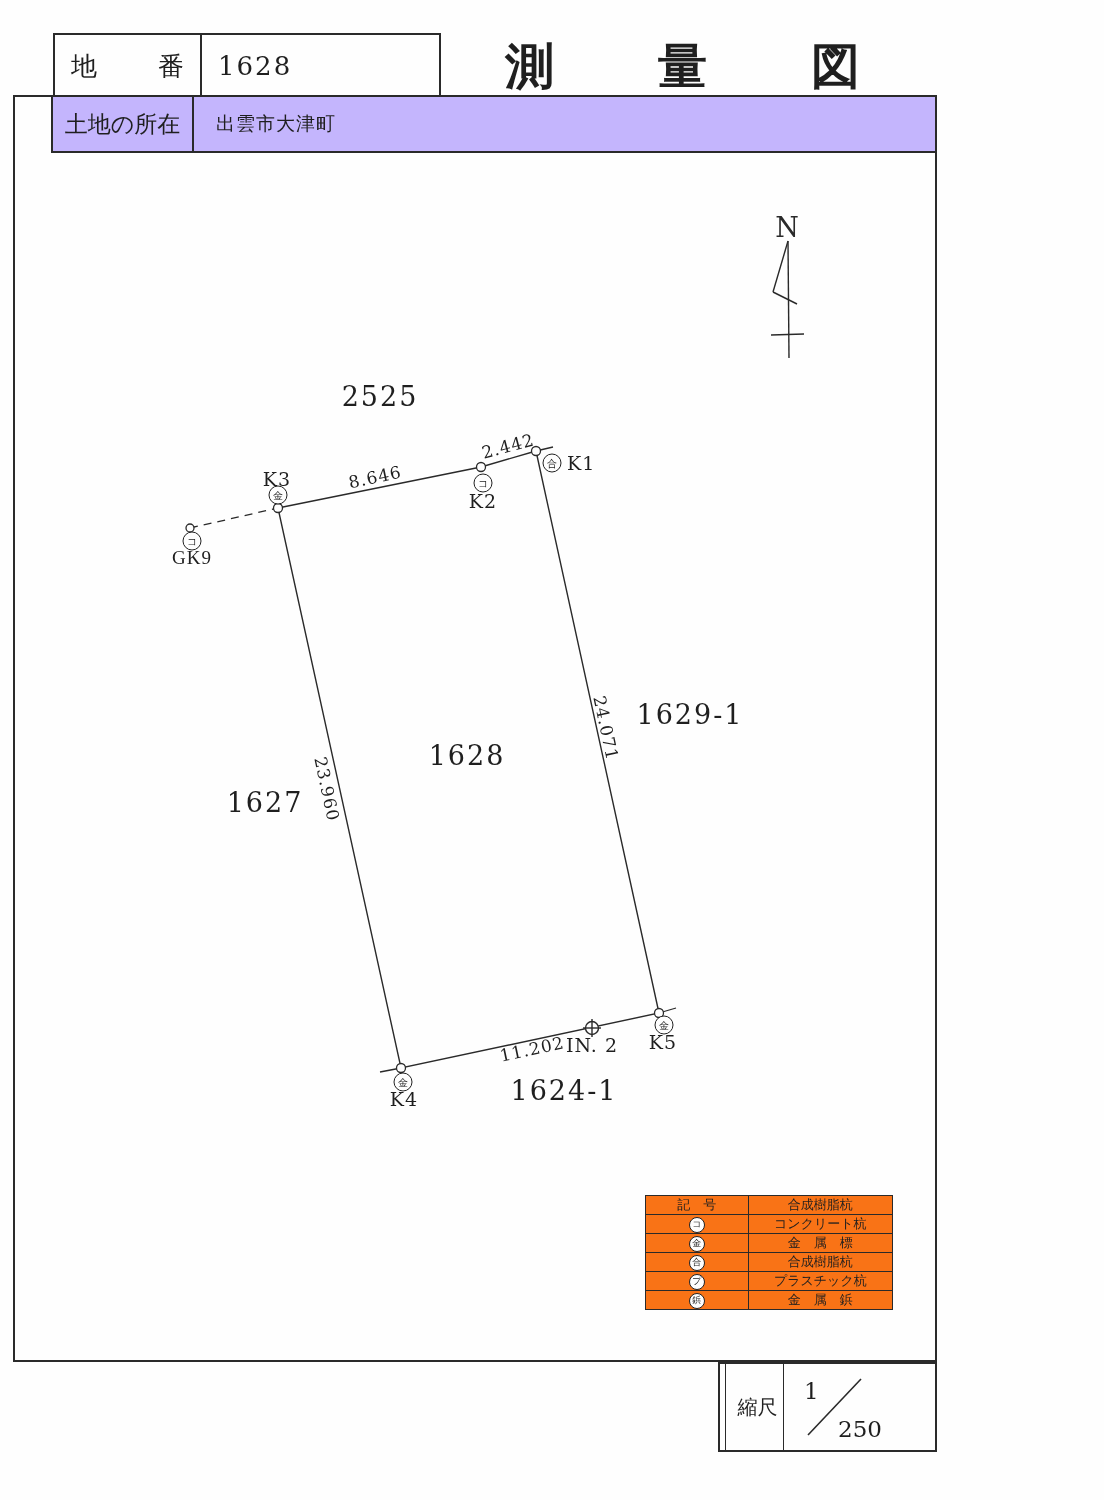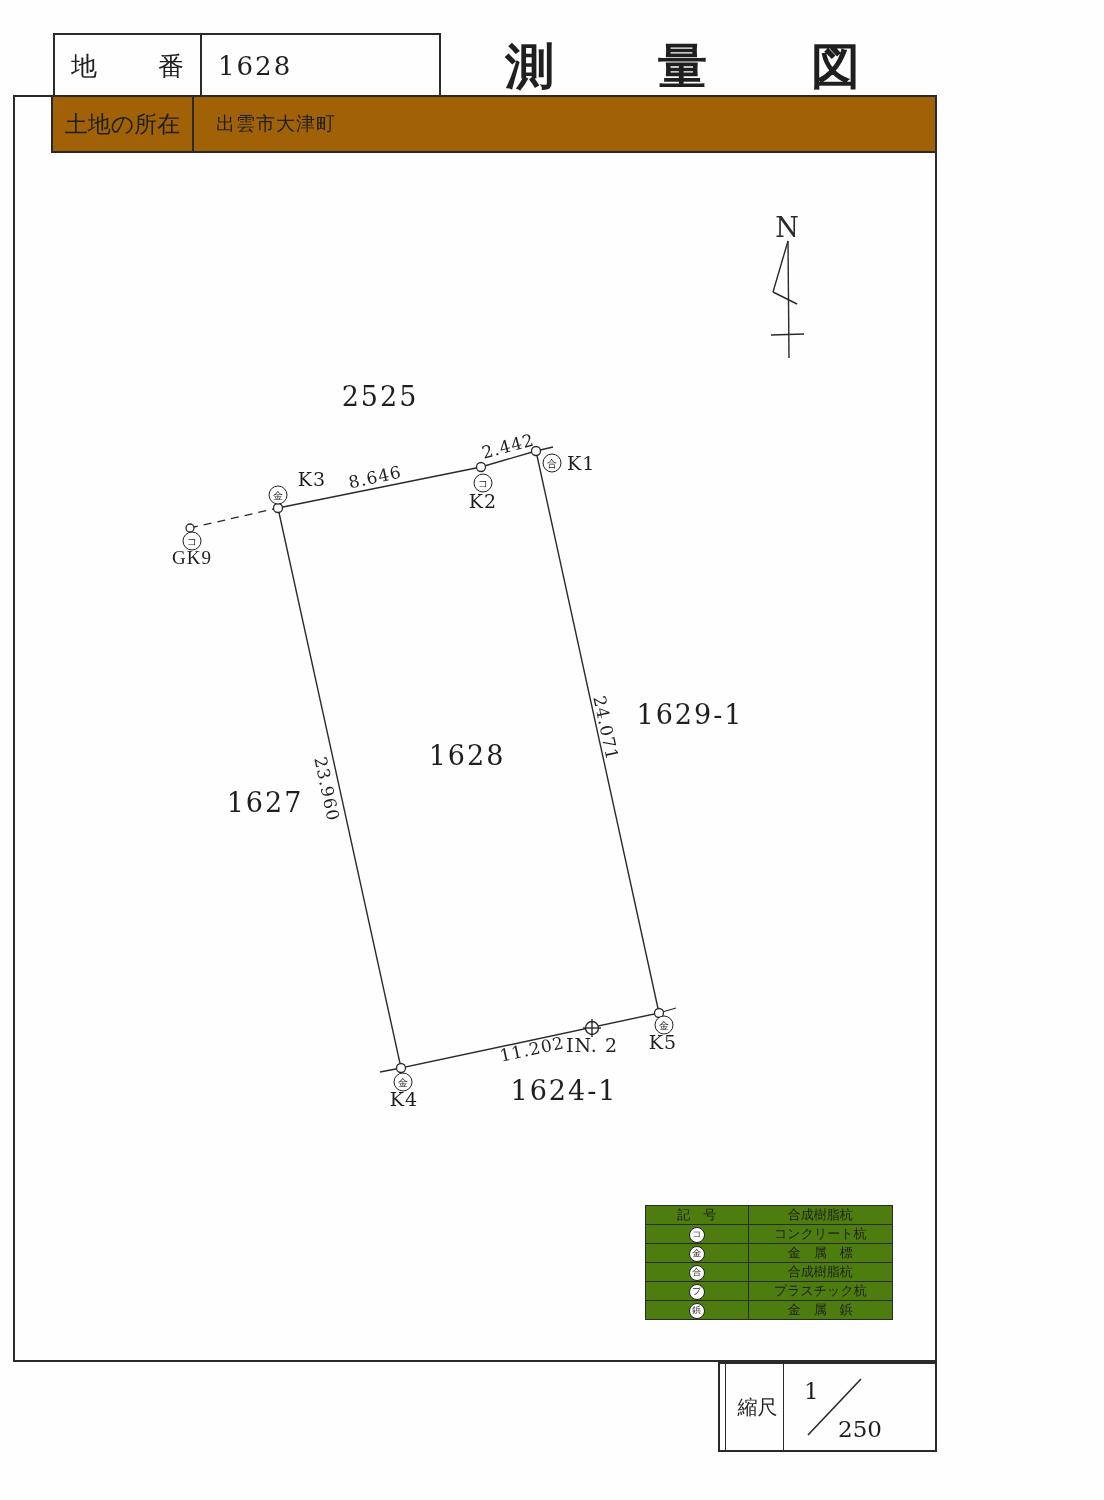--- a/index.html
+++ b/index.html
@@ -12,38 +12,38 @@
   .ctr{transform:translate(-50%,-50%);}
   .vctr{transform:translateY(-50%);text-align:center;}
 
   
   .lot-box{left:53px;top:33px;width:384px;height:62px;border:2px solid #2a2a2a;display:flex;}
   .lot-label{width:147px;border-right:2px solid #2a2a2a;display:flex;align-items:center;justify-content:space-between;
              padding:0 16px;box-sizing:border-box;font-size:26px;}
   .lot-value{flex:1;display:flex;align-items:center;padding-left:16px;font-size:26px;letter-spacing:2px;}
   .title{left:505px;top:38px;width:355px;height:58px;display:flex;align-items:center;justify-content:space-between;
          font-size:49px;font-weight:600;}
-  .loc-box{left:51px;top:95px;width:886px;height:58px;border:2px solid #2a2a2a;display:flex;box-sizing:border-box;background:#a16207;z-index:3;}
+  .loc-box{left:51px;top:95px;width:886px;height:58px;border:2px solid #2a2a2a;display:flex;box-sizing:border-box;background:#c4b5fd;z-index:3;}
   .loc-label{width:141px;border-right:2px solid #2a2a2a;display:flex;align-items:center;justify-content:center;
              font-size:23px;box-sizing:border-box;}
   .loc-value{flex:1;display:flex;align-items:center;padding-left:22px;font-size:19px;letter-spacing:1px;}
 
   .frame{left:13px;top:95px;width:924px;height:1267px;border:2px solid #2a2a2a;box-sizing:border-box;}
 
   
   .sym{display:inline-flex;align-items:center;justify-content:center;width:17px;height:17px;
        border:1.2px solid #222;border-radius:50%;font-size:10px;line-height:1;background:#fefefe;
        font-family:"DejaVu Sans","Liberation Sans",sans-serif;}
   .pt-label{font-size:19px;letter-spacing:1px;white-space:nowrap;}
   .dim{font-size:17px;letter-spacing:1px;white-space:nowrap;}
   .parcel-no{font-size:27px;letter-spacing:2px;white-space:nowrap;}
 
   
   .legend{left:645px;top:1195px;width:248px;border-collapse:collapse;font-size:13px;
-          background:#4d7c0f;margin-top:10px;}
+          background:#f97316;}
   .legend td{border:1.4px solid #2a2a2a;height:18px;text-align:center;padding:0;}
   .legend td.c1{width:102px;}
   .legend td.c2{width:144px;}
   .legend .sym{width:14px;height:14px;font-size:9px;border-width:1px;}
 
   
   .scale-box{left:718px;top:1362px;width:219px;height:90px;border:2px solid #2a2a2a;box-sizing:border-box;background:#fefefe;}
   .scale-inner-line{left:5px;top:0;width:0;height:86px;border-left:1.5px solid #2a2a2a;}
   .scale-divider{left:63px;top:0;width:0;height:86px;border-left:1.5px solid #2a2a2a;}
   .scale-label{left:12px;top:0;width:51px;height:86px;display:flex;align-items:center;justify-content:center;font-size:20px;}
@@ -111,21 +111,21 @@
 
   <span class="abs sym ctr" style="left:552px;top:463px;">合</span>
   <span class="abs sym ctr" style="left:483px;top:483px;">コ</span>
   <span class="abs sym ctr" style="left:278px;top:495px;">金</span>
   <span class="abs sym ctr" style="left:403px;top:1082px;">金</span>
   <span class="abs sym ctr" style="left:664px;top:1025px;">金</span>
   <span class="abs sym ctr" style="left:192px;top:541px;">コ</span>
 
   <span class="abs pt-label vctr" style="left:567px;top:463px;">K1</span>
   <span class="abs pt-label ctr" style="left:483px;top:501px;">K2</span>
-  <span class="abs pt-label ctr" style="left:277px;top:479px;margin-left:35px;">K3</span>
+  <span class="abs pt-label ctr" style="left:277px;top:479px;">K3</span>
   <span class="abs pt-label ctr" style="left:404px;top:1099px;">K4</span>
   <span class="abs pt-label ctr" style="left:663px;top:1042px;">K5</span>
   <span class="abs pt-label ctr" style="left:192px;top:558px;font-family:Liberation Serif, serif;">GK9</span>
   <span class="abs pt-label ctr" style="left:592px;top:1045px;">IN. 2</span>
 
   <span class="abs dim ctr" style="left:375px;top:477px;transform:translate(-50%,-50%) rotate(-12deg);">8.646</span>
   <span class="abs dim ctr" style="left:508px;top:446px;transform:translate(-50%,-50%) rotate(-15deg);">2.442</span>
   <span class="abs dim ctr" style="left:606px;top:728px;transform:translate(-50%,-50%) rotate(78deg);">24.071</span>
   <span class="abs dim ctr" style="left:327px;top:789px;transform:translate(-50%,-50%) rotate(78deg);">23.960</span>
   <span class="abs dim ctr" style="left:532px;top:1049px;transform:translate(-50%,-50%) rotate(-12deg);">11.202</span>

